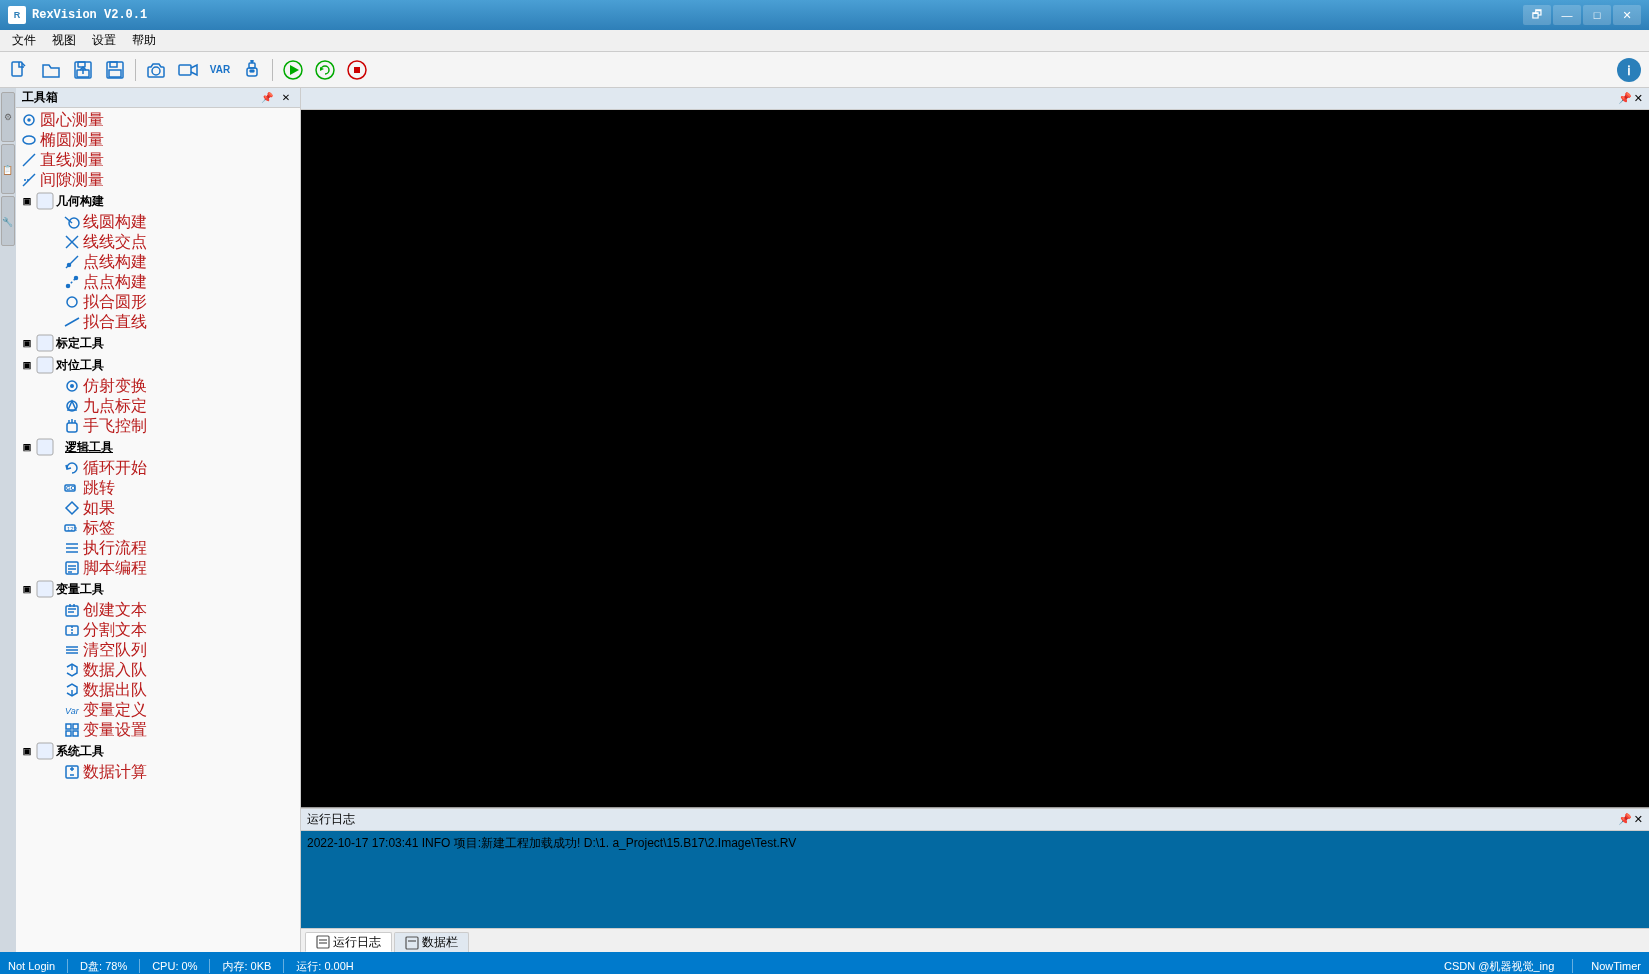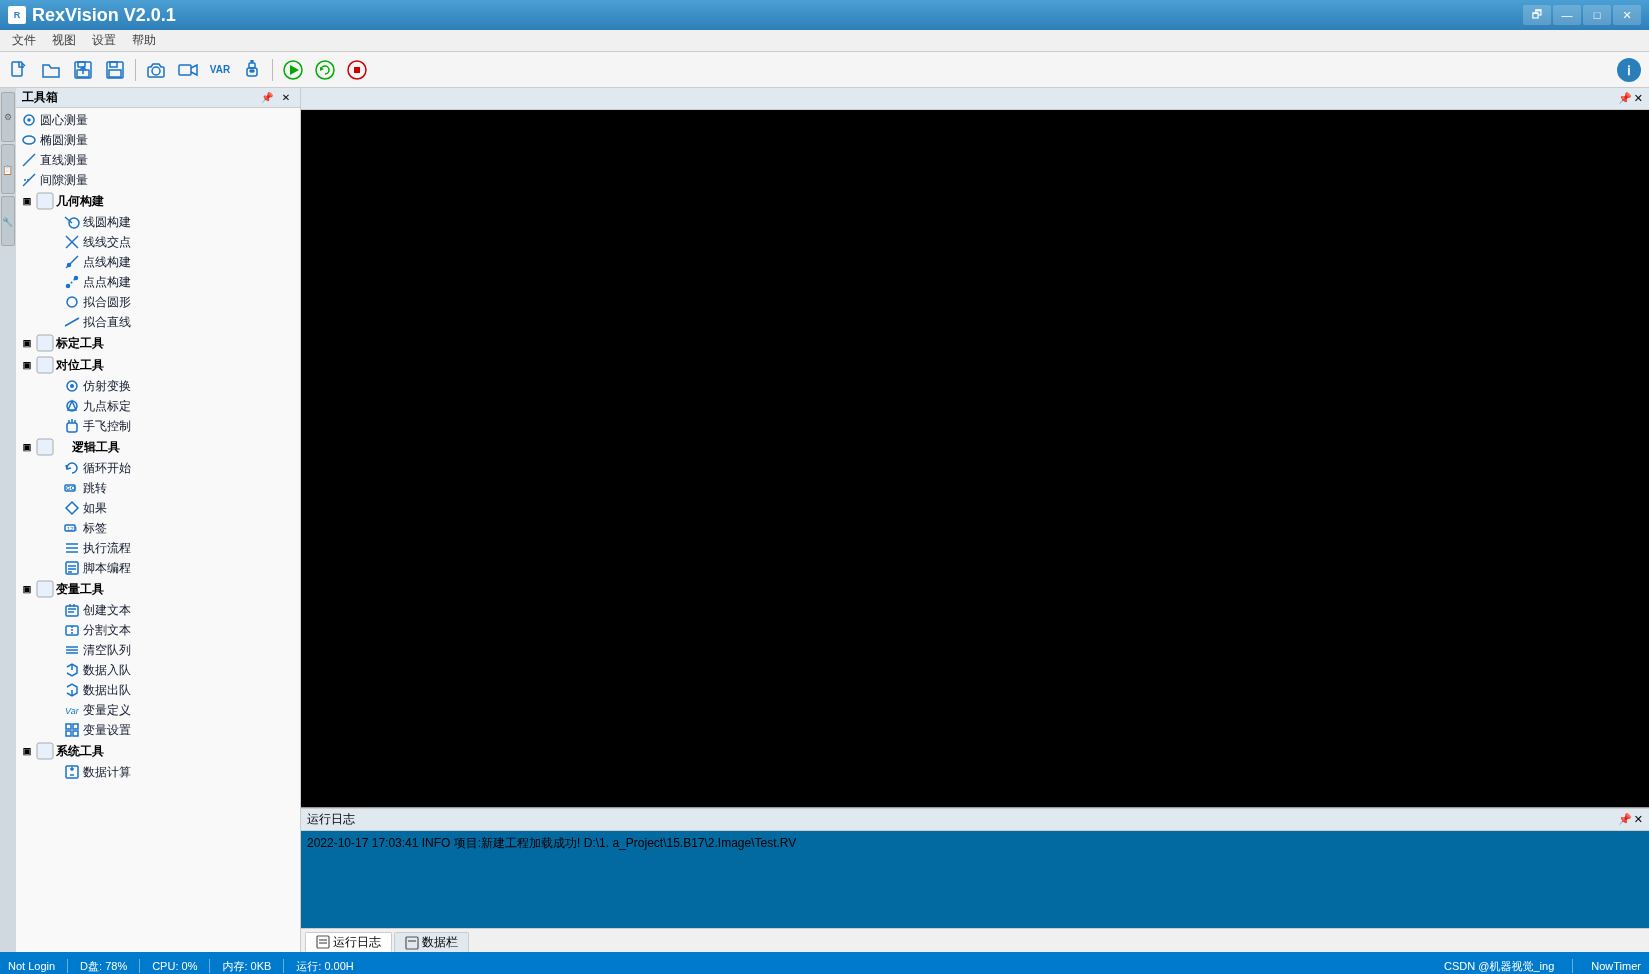--- a/index.html
+++ b/index.html
@@ -26,22 +26,23 @@
     #title-bar .app-icon {
       width: 18px; height: 18px;
       background: #fff;
       border-radius: 2px;
       margin-right: 6px;
       display: flex; align-items: center; justify-content: center;
       font-size: 9px; color: #2e7fb8; font-weight: bold;
     }
     #title-bar .title-text {
       flex: 1;
-      font-size: 18px;
+      font-size: 12px;
       font-weight: bold;
+      font-family: Liberation Mono, monospace;
     }
     #title-bar .win-controls {
       display: flex; gap: 2px;
     }
     #title-bar .win-btn {
       width: 28px; height: 20px;
       background: rgba(255,255,255,0.2);
       border: none; cursor: pointer;
       color: white; font-size: 11px;
       display: flex; align-items: center; justify-content: center;
@@ -55,21 +56,21 @@
       background: #f0f0f0;
       border-bottom: 1px solid #ccc;
       display: flex;
       align-items: center;
       padding: 0 4px;
     }
     .menu-item {
       padding: 2px 8px;
       cursor: pointer;
       font-size: 12px;
-      color: #404040;
+      color: #000000;
       height: 100%;
       display: flex; align-items: center;
     }
 
     
     #toolbar {
       width: 100%;
       height: 36px;
       background: #f5f5f5;
       border-bottom: 1px solid #ccc;
@@ -158,21 +159,21 @@
       padding-left: 4px;
       cursor: pointer;
       white-space: nowrap;
     }
     .tree-item .icon {
       width: 18px; height: 18px;
       margin-right: 2px;
       display: flex; align-items: center; justify-content: center;
       font-size: 12px;
     }
-    .tree-item .label { font-size: 12px; color: #0f172a; }
+    .tree-item .label { font-size: 16px; color: #b91c1c; }
 
     .tree-group-header {
       display: flex;
       align-items: center;
       height: 22px;
       padding-left: 4px;
       cursor: pointer;
       font-weight: bold;
       font-size: 12px;
     }
@@ -593,21 +594,21 @@
           </div>
           <span class="label">手飞控制</span>
         </div>
       </div>
 
       <div class="tree-group-header">
         <span class="expand-icon">▣</span>
         <svg width="18" height="18" viewBox="0 0 18 18" fill="none">
             <rect x="1" y="1" width="16" height="16" rx="2" fill="#e8f0fe" stroke="#aaa"></rect>
           </svg>
-        <span style="margin-left:18px;">逻辑工具</span>
+        <span style="margin-left:11px;text-decoration:underline;">逻辑工具</span>
       </div>
       <div class="tree-children">
         <div class="tree-item">
           <div class="icon">
             <svg width="16" height="16" viewBox="0 0 16 16" fill="none" stroke="#1a73c8" stroke-width="1.5">
                 <path d="M3 8 a5 5 0 1 1 5 5"></path>
                 <polyline points="2,5 3,9 7,8"></polyline>
               </svg>
           </div>
           <span class="label">循环开始</span>

